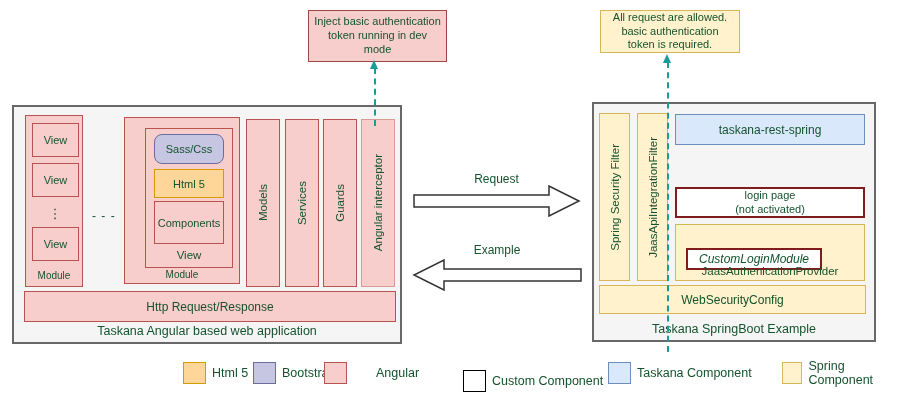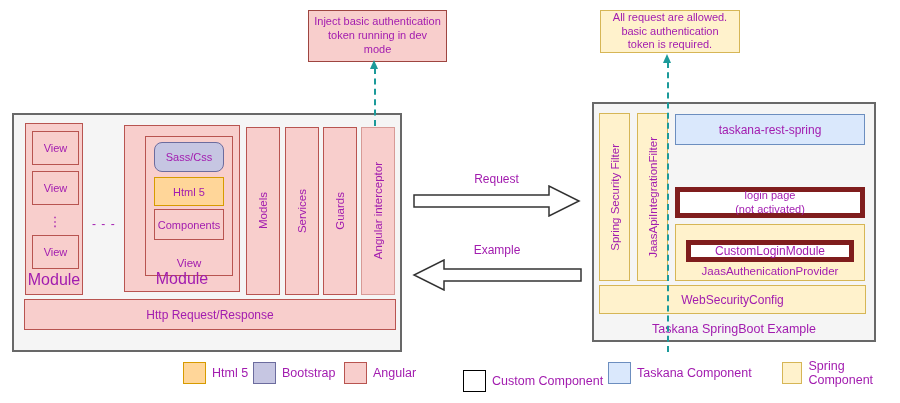--- a/index.html
+++ b/index.html
@@ -1,38 +1,38 @@
 <!DOCTYPE html>
 <html><head>
 <meta charset="utf-8">
 <style>
   html,body{margin:0;padding:0;background:#fff;}
   .canvas{position:relative;width:900px;height:403px;background:#fff;
-          font-family:"Liberation Sans",sans-serif;color:#a21caf;overflow:hidden;}
+          font-family:"Liberation Sans",sans-serif;color:#14532d;overflow:hidden;}
   .abs{position:absolute;box-sizing:border-box;}
   .ctr{display:flex;align-items:center;justify-content:center;text-align:center;}
   
   .gray-box{background:#f5f5f5;border:2px solid #686868;}
   .pink{background:#f8cecc;border:1px solid #b85450;}
   .pink-light-border{background:#f8cecc;border:1px solid #d79a96;}
   .yellow{background:#fff2cc;border:1px solid #d6b656;}
   .blue{background:#dae8fc;border:1px solid #6c8ebf;}
   .purple{background:#c6c6e2;border:1px solid #6c6c9e;}
   .orange{background:#ffd699;border:1px solid #d79b00;}
-  .white-box{background:#ffffff;border:5px solid #7f1d1d;}
+  .white-box{background:#ffffff;border:2px solid #7f1d1d;}
   .note{font-size:11px;line-height:1.25;white-space:pre-line;}
   .note-red{background:#f8cecc;border:1.5px solid #9e4540;}
   .lbl{font-size:11px;}
   .lbl12{font-size:12px;}
   .vbar{display:flex;align-items:center;justify-content:center;}
   .vtext{writing-mode:vertical-rl;transform:rotate(180deg);font-size:11.5px;white-space:nowrap;}
   .dash-teal{width:0;border-left:2px dashed #1b9a9a;}
   .tri-up{width:0;height:0;border-left:4.5px solid transparent;border-right:4.5px solid transparent;
           border-bottom:9px solid #1b9a9a;}
-  .bottom-label{position:absolute;left:0;right:0;bottom:3px;text-align:center;font-size:16px;}
+  .bottom-label{position:absolute;left:0;right:0;bottom:3px;text-align:center;font-size:10px;}
   .legend-item{position:absolute;top:361px;height:24px;display:flex;align-items:center;}
   .legend-swatch{width:23px;height:22px;border:1px solid #000;box-sizing:border-box;margin-right:6px;}
   .legend-label{font-size:12.5px;}
   svg{display:block;}
 </style>
 </head>
 <body>
 
 <div class="canvas">
 
@@ -41,57 +41,58 @@
 mode</div>
   <div class="abs ctr note yellow" style="left:600px;top:10px;width:140px;height:43px;">All request are allowed.
 basic authentication
 token is required.</div>
 
   <div class="abs tri-up" style="left:370px;top:60px;"></div>
   <div class="abs dash-teal" style="left:374px;top:68px;height:58px;z-index:5;"></div>
   <div class="abs tri-up" style="left:663px;top:54px;"></div>
   <div class="abs dash-teal" style="left:667px;top:62px;height:290px;z-index:5;"></div>
 
-  <div class="abs gray-box" style="left:12px;top:113px;width:390px;height:239px;">
+  <div class="abs gray-box" style="left:12px;top:105px;width:390px;height:239px;">
 
     <div class="abs pink" style="left:11px;top:8px;width:58px;height:172px;">
       <div class="abs ctr pink lbl" style="left:6px;top:7px;width:47px;height:34px;">View</div>
       <div class="abs ctr pink lbl" style="left:6px;top:47px;width:47px;height:34px;">View</div>
       <div class="abs ctr" style="left:0;top:85px;width:58px;height:24px;font-size:13px;">⋮</div>
       <div class="abs ctr pink lbl" style="left:6px;top:111px;width:47px;height:34px;">View</div>
       <div class="bottom-label" style="bottom:5px;">Module</div>
     </div>
 
     <div class="abs lbl12" style="left:78px;top:102px;letter-spacing:1px;">- - -</div>
 
     <div class="abs pink" style="left:110px;top:10px;width:116px;height:167px;">
       <div class="abs pink" style="left:20px;top:10px;width:88px;height:140px;">
         <div class="abs ctr purple lbl" style="left:8px;top:5px;width:70px;height:30px;border-radius:8px;">Sass/Css</div>
         <div class="abs ctr orange lbl" style="left:8px;top:40px;width:70px;height:29px;">Html 5</div>
-        <div class="abs ctr pink lbl" style="left:8px;top:72px;width:70px;height:31px;text-align:right;">Components</div>
+        <div class="abs ctr pink lbl" style="left:8px;top:72px;width:70px;height:43px;text-align:right;">Components</div>
         <div class="bottom-label" style="bottom:6px;font-size:11.5px;">View</div>
       </div>
       <div class="bottom-label" style="bottom:3px;">Module</div>
     </div>
 
     <div class="abs vbar pink" style="left:232px;top:12px;width:34px;height:168px;">
       <span class="vtext">Models</span>
     </div>
     <div class="abs vbar pink" style="left:271px;top:12px;width:34px;height:168px;">
       <span class="vtext">Services</span>
     </div>
     <div class="abs vbar pink" style="left:309px;top:12px;width:34px;height:168px;">
       <span class="vtext">Guards</span>
     </div>
     <div class="abs vbar pink-light-border" style="left:347px;top:12px;width:34px;height:168px;">
       <span class="vtext">Angular interceptor</span>
     </div>
 
     <div class="abs ctr pink lbl12" style="left:10px;top:184px;width:372px;height:31px;">Http Request/Response</div>
 
+    <div class="bottom-label" style="bottom:4px;font-size:12.5px;">Taskana Angular based web application</div>
   </div>
 
   <div class="abs lbl12" style="left:413px;top:172px;width:167px;text-align:center;">Request</div>
   <svg class="abs" style="left:413px;top:185px;" width="168" height="32" viewBox="0 0 168 32">
     <polygon points="1,10 136,10 136,1 166,16 136,31 136,22 1,22" fill="#ffffff" stroke="#333333" stroke-width="1.5"></polygon>
   </svg>
 
   <div class="abs lbl12" style="left:413px;top:243px;width:168px;text-align:center;">Example</div>
   <svg class="abs" style="left:412px;top:259px;" width="170" height="32" viewBox="0 0 170 32">
     <polygon points="32,1 32,10 169,10 169,22 32,22 32,31 2,16" fill="#ffffff" stroke="#333333" stroke-width="1.5"></polygon>
@@ -105,38 +106,38 @@
     <div class="abs vbar yellow" style="left:43px;top:9px;width:31px;height:168px;">
       <span class="vtext">JaasApiIntegrationFilter</span>
     </div>
 
     <div class="abs ctr blue lbl12" style="left:81px;top:10px;width:190px;height:31px;">taskana-rest-spring</div>
 
     <div class="abs ctr white-box note" style="left:81px;top:83px;width:190px;height:31px;">login page
 (not activated)</div>
 
     <div class="abs yellow" style="left:81px;top:120px;width:190px;height:57px;">
-      <div class="abs ctr white-box lbl12" style="left:10px;top:15px;width:168px;height:22px;">CustomLoginModule</div>
+      <div class="abs ctr white-box lbl12" style="left:10px;top:23px;width:136px;height:22px;font-style:italic;">CustomLoginModule</div>
       <div class="bottom-label" style="bottom:3px;font-size:11.5px;">JaasAuthenicationProvider</div>
     </div>
 
     <div class="abs ctr yellow lbl12" style="left:5px;top:181px;width:267px;height:29px;">WebSecurityConfig</div>
 
     <div class="bottom-label" style="bottom:4px;font-size:12.5px;">Taskana SpringBoot Example</div>
   </div>
 
   <div class="legend-item" style="left:183px;">
     <span class="legend-swatch" style="background: rgb(255, 214, 153); border-color: rgb(215, 155, 0);"></span>
     <span class="legend-label">Html 5</span>
   </div>
   <div class="legend-item" style="left:253px;">
     <span class="legend-swatch" style="background: rgb(198, 198, 226); border-color: rgb(108, 108, 158);"></span>
     <span class="legend-label">Bootstrap</span>
   </div>
-  <div class="legend-item" style="left:344px;">
+  <div class="legend-item" style="left:324px;gap:23px;">
     <span class="legend-swatch" style="background: rgb(248, 206, 204); border-color: rgb(184, 84, 80);"></span>
     <span class="legend-label">Angular</span>
   </div>
   <div class="legend-item" style="left:463px;margin-top:8px;">
     <span class="legend-swatch" style="background: rgb(255, 255, 255); border-color: rgb(0, 0, 0);"></span>
     <span class="legend-label">Custom Component</span>
   </div>
   <div class="legend-item" style="left:608px;">
     <span class="legend-swatch" style="background: rgb(218, 232, 252); border-color: rgb(108, 142, 191);"></span>
     <span class="legend-label">Taskana Component</span>

